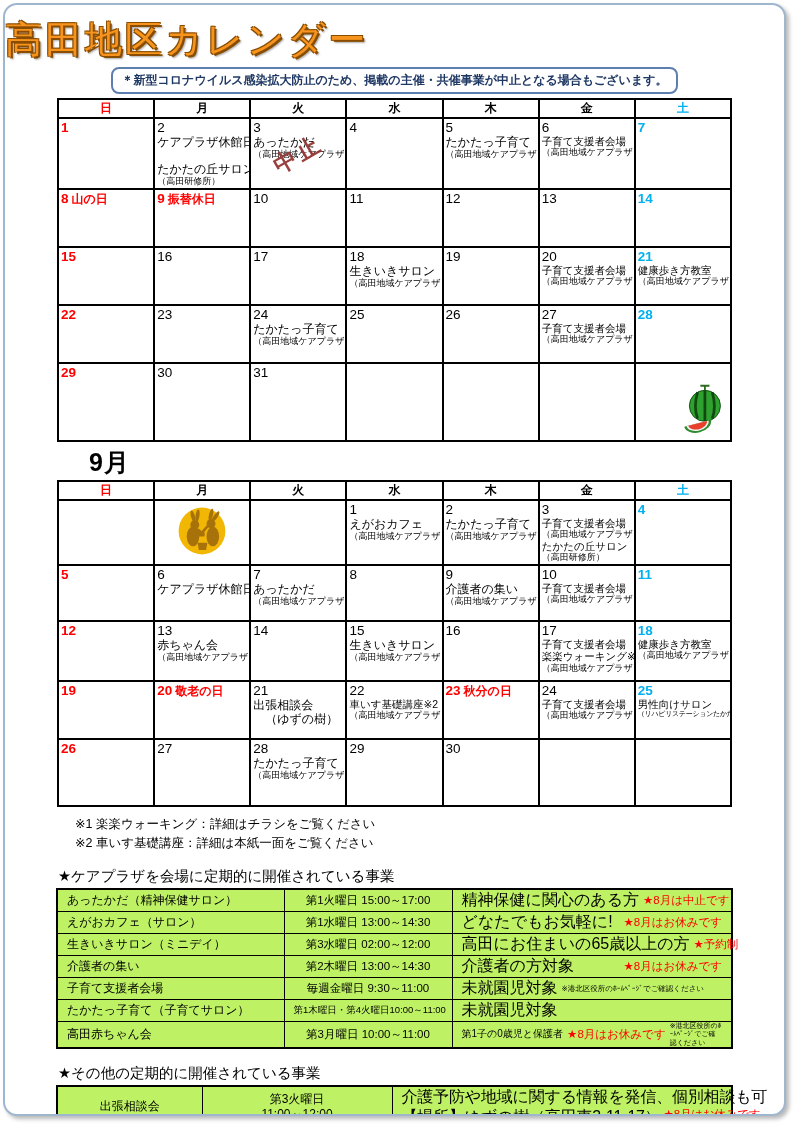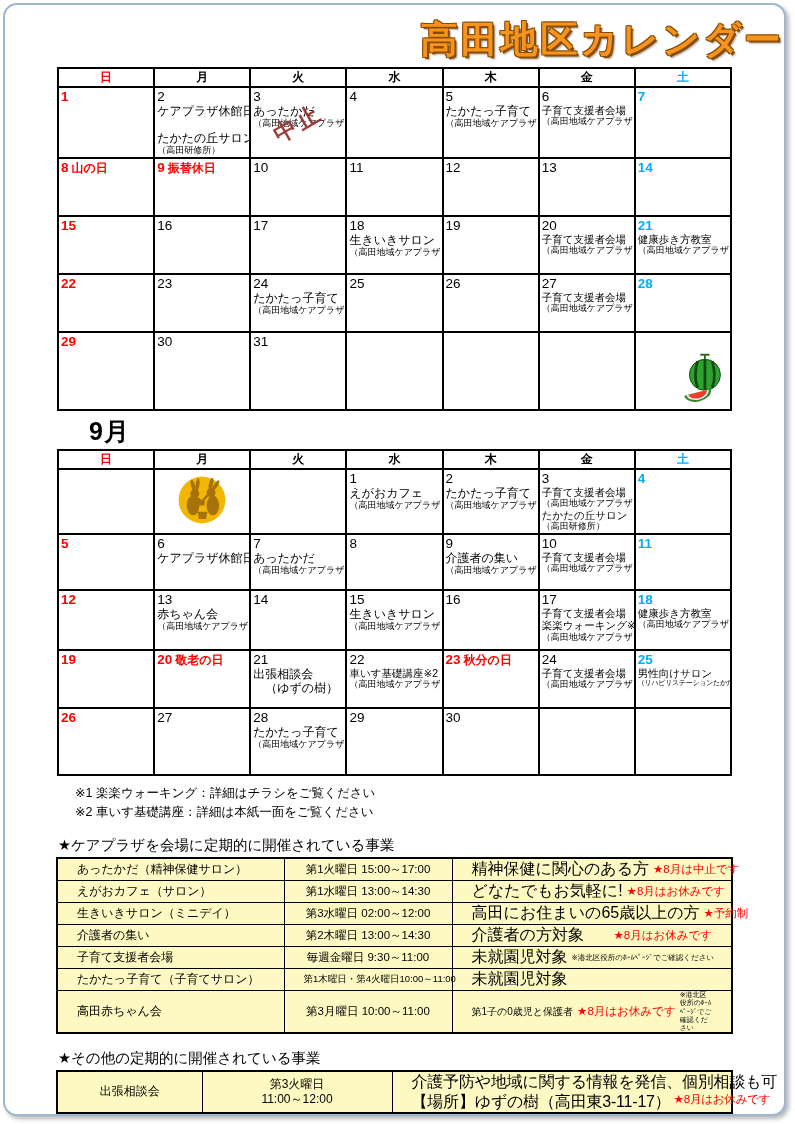--- a/index.html
+++ b/index.html
@@ -1,20 +1,20 @@
 <!DOCTYPE html>
 <html><head>
 <meta charset="utf-8">
 <style>
   html,body{margin:0;padding:0;width:795px;height:1124px;background:#fff;
     font-family:"Liberation Sans","DejaVu Sans",sans-serif;color:#000;overflow:hidden}
   .sheet{position:absolute;left:3px;top:3px;width:779px;height:1109px;
     border:2px solid #9fb6cf;border-radius:14px;box-shadow:3px 3px 4px #b8b8b8;
     background:#fff;overflow:hidden}
-  h1{margin:10px 0 2px;text-align:right;font-size:37px;font-weight:700;letter-spacing:3px;
+  h1{margin:10px 0 2px;text-align:left;font-size:37px;font-weight:400;letter-spacing:3px;
     color:#F7941D;
     text-shadow:-1px -1px 0 #8a4d00,1px -1px 0 #8a4d00,-1px 1px 0 #8a4d00,
       2px 2px 0 #8a4d00,3px 3px 2px rgba(0,0,0,.35)}
   .notice{width:fit-content;margin:0 auto 4px;border:2px solid #5d7fae;border-radius:8px;
     padding:3px 9px;font-size:12px;font-weight:bold;color:#1F3864;background:#fff}
   .month-label{margin:4px 0 1px 84px;font-size:25px;font-weight:900;letter-spacing:1px}
   table.cal{width:675px;margin:0 auto;border-collapse:collapse;table-layout:fixed;
     border:2px solid #000}
   table.cal th{border:2px solid #000;font-size:12px;font-weight:bold;height:15px;padding:0;background:#fff}
   table.cal th.sun{color:#FF0000}
@@ -41,21 +41,21 @@
   .ev.xs{font-size:7px;letter-spacing:-.3px}
   .ev.gap{margin-top:13px}
   .stamp{position:absolute;left:0;top:20px;width:100%;text-align:center;
     transform:rotate(-30deg);font-size:23px;font-weight:900;color:#943634;
     letter-spacing:3px;opacity:.95}
   .icon-wrap.watermelon{position:absolute;right:3px;bottom:0}
   .icon-wrap.moon-rabbits{text-align:center;margin-top:2px}
   .notes{margin:8px 12px 0 70px;font-size:12.5px;line-height:1.5}
   .sec-title{margin:15px 0 2px 53px;font-size:14.5px;font-weight:normal}
   table.sched{width:675px;margin:0 auto;border-collapse:collapse;table-layout:fixed;border:2px solid #000}
-  table.sched td{border:1.5px solid #000;padding:0 19px;vertical-align:middle;background:#fef9c3}
+  table.sched td{border:1.5px solid #000;padding:0 9px;vertical-align:middle;background:#bef264}
   .t1 tr{height:17px}
   .t1 td.c1{font-size:12px;white-space:nowrap}
   .t1 td.c2{font-size:11.5px;text-align:center;white-space:nowrap}
   .t1 td.c2.small{font-size:9.5px}
   .c3{display:flex;align-items:center;gap:4px;white-space:nowrap}
   .p-d{font-size:16px}
   .p-ds{font-size:10px}
   .p-r{color:#FF0000;font-size:11.5px}
   .p-tiny{font-size:7.5px}
   .p-tiny2{font-size:7px;width:80px;line-height:1.15;white-space:normal;text-align:left}
@@ -64,20 +64,21 @@
   .t2 td.c1{font-size:12px;text-align:center;white-space:nowrap}
   .t2 td.c2{font-size:12px;text-align:center;line-height:1.2;white-space:nowrap}
   .t2line{display:flex;align-items:flex-start;gap:3px;font-size:11px;line-height:1.25;
     letter-spacing:-.2px;white-space:nowrap}
 </style>
 </head>
 <body>
 
 <div class="sheet">
   <h1>高田地区カレンダー</h1>
+  <div class="notice">＊新型コロナウイルス感染拡大防止のため、掲載の主催・共催事業が中止となる場合もございます。</div>
 
   <table class="cal m8">
     <thead>
         <tr>
           <th class="sun">日</th>
           <th>月</th>
           <th>火</th>
           <th>水</th>
           <th>木</th>
           <th>金</th>

